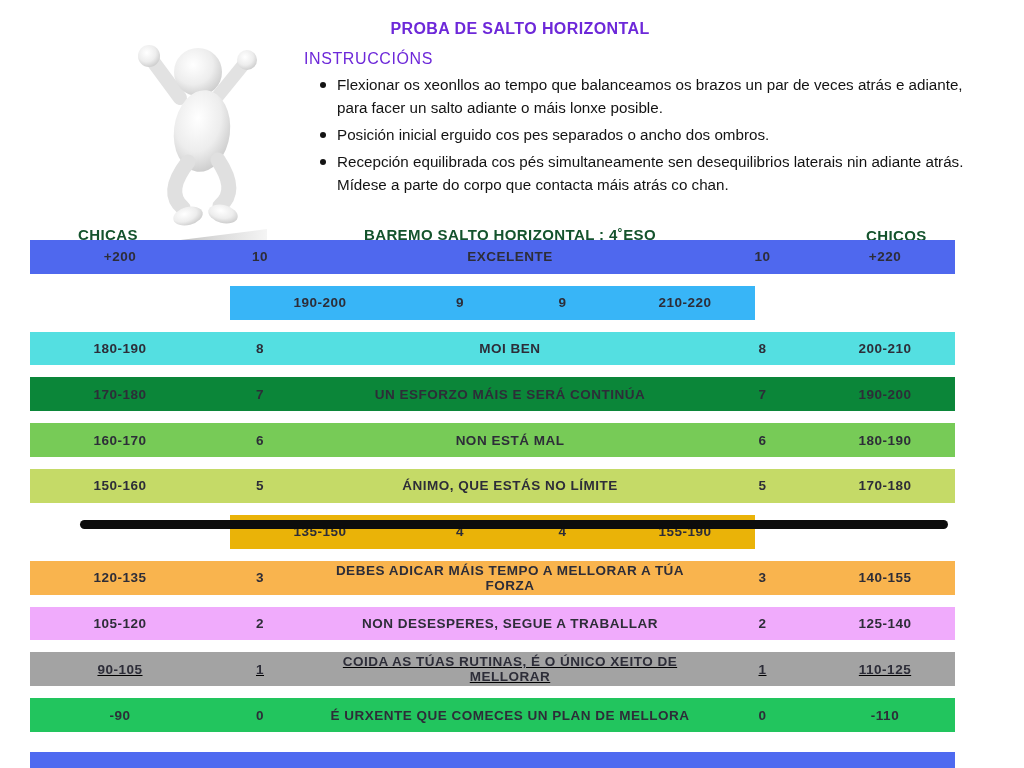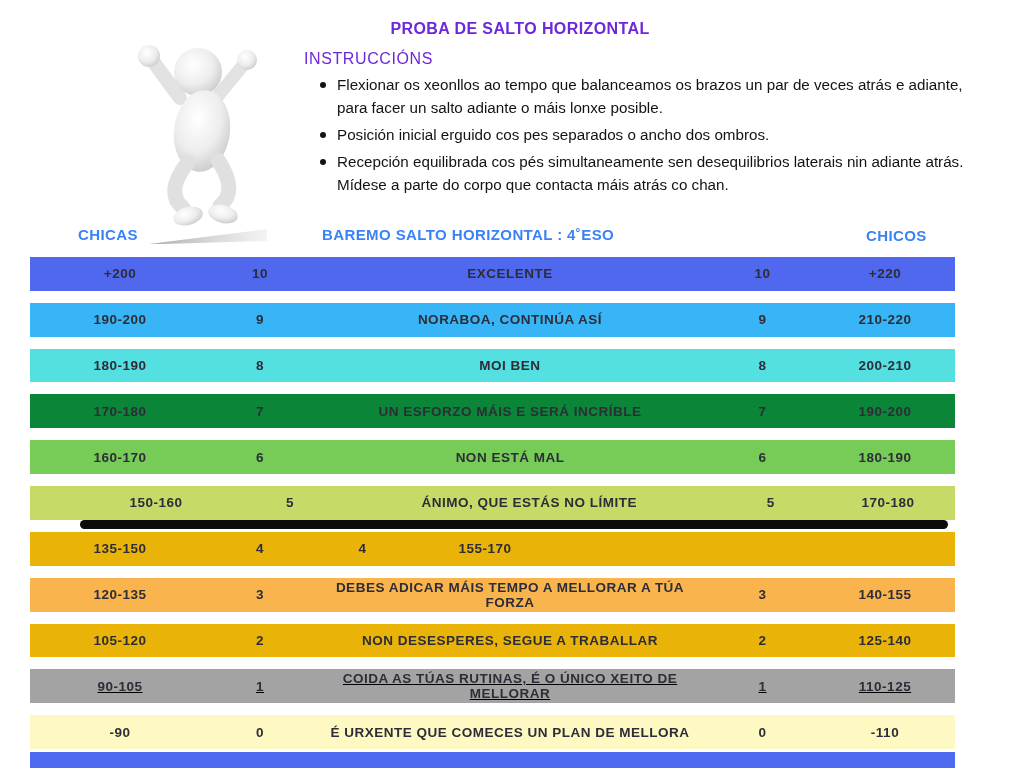--- a/index.html
+++ b/index.html
@@ -22,36 +22,36 @@
     position:absolute;top:73px;left:320px;width:660px;
     margin:0;padding:0;list-style:none;
   }
   .bullets li{
     display:flex;gap:11px;font-size:15.2px;line-height:23px;
     color:#131313;margin-bottom:4px;
   }
   .dot{flex:0 0 auto;width:6px;height:6px;border-radius:50%;background:#131313;margin-top:9px;}
 
   .col-header{
-    position:absolute;font-size:15px;font-weight:bold;color:#3b82f6;letter-spacing:.4px;
+    position:absolute;font-size:15px;font-weight:bold;color:#14532d;letter-spacing:.4px;
   }
   .chicas-header{top:226px;left:78px;}
-  .baremo-header{top:226px;left:322px;width:400px;}
+  .baremo-header{top:226px;left:310px;width:400px;text-align:center;}
   .chicos-header{top:227px;left:866px;}
 
   .figure-shadow{
     position:absolute;left:149px;top:229px;width:118px;height:15px;
     background:linear-gradient(95deg,#ababab 0%,#d9d9d9 55%,#f5f5f5 100%);
     clip-path:polygon(0 100%,100% 0,100% 80%,12% 100%);
   }
   .figure{position:absolute;left:124px;top:38px;width:152px;height:198px;}
 
   .score-table{
-    position:absolute;left:30px;top:257px;width:925px;height:492px;
-    display:flex;flex-direction:column;gap:12px;
+    position:absolute;left:30px;top:240px;width:925px;height:492px;
+    display:flex;flex-direction:column;gap:12px;align-items:center;
   }
   .row{flex:1;display:flex;align-items:center;}
   .cell{
     font-weight:bold;font-size:13.5px;color:#2d2d38;
     letter-spacing:.5px;text-align:center;
   }
   .c1{width:180px;} .c2{width:100px;} .c3{width:400px;} .c4{width:105px;} .c5{width:140px;}
 
   .divider{
     position:absolute;left:80px;top:520px;width:868px;height:9px;
@@ -118,80 +118,79 @@
       <div class="row" style="background: rgb(79, 104, 238);">
         <div class="cell c1">+200</div>
         <div class="cell c2">10</div>
         <div class="cell c3">EXCELENTE</div>
         <div class="cell c4">10</div>
         <div class="cell c5">+220</div>
       </div>
       <div class="row" style="background: rgb(56, 181, 247);">
         <div class="cell c1">190-200</div>
         <div class="cell c2">9</div>
-        <div class="cell c3">NORABOA, CONTINÚA ASÍ</div>
         <div class="cell c4">9</div>
         <div class="cell c5">210-220</div>
       </div>
       <div class="row" style="background: rgb(84, 223, 225);">
         <div class="cell c1">180-190</div>
         <div class="cell c2">8</div>
         <div class="cell c3">MOI BEN</div>
         <div class="cell c4">8</div>
         <div class="cell c5">200-210</div>
       </div>
       <div class="row" style="background: rgb(11, 134, 57);">
         <div class="cell c1">170-180</div>
         <div class="cell c2">7</div>
-        <div class="cell c3">UN ESFORZO MÁIS E SERÁ INCRÍBLE</div>
+        <div class="cell c3">UN ESFORZO MÁIS E SERÁ CONTINÚA</div>
         <div class="cell c4">7</div>
         <div class="cell c5">190-200</div>
       </div>
       <div class="row" style="background: rgb(119, 203, 87);">
         <div class="cell c1">160-170</div>
         <div class="cell c2">6</div>
         <div class="cell c3">NON ESTÁ MAL</div>
         <div class="cell c4">6</div>
         <div class="cell c5">180-190</div>
       </div>
-      <div class="row" style="background: rgb(197, 218, 103); padding-left: 40px;">
+      <div class="row" style="background: rgb(197, 218, 103);">
         <div class="cell c1">150-160</div>
         <div class="cell c2">5</div>
         <div class="cell c3">ÁNIMO, QUE ESTÁS NO LÍMITE</div>
         <div class="cell c4">5</div>
         <div class="cell c5">170-180</div>
       </div>
       <div class="row" style="background: #eab308;">
         <div class="cell c1">135-150</div>
         <div class="cell c2">4</div>
         <div class="cell c4">4</div>
-        <div class="cell c5">155-170</div>
+        <div class="cell c5">155-190</div>
       </div>
       <div class="row" style="background: rgb(249, 180, 78);">
         <div class="cell c1">120-135</div>
         <div class="cell c2">3</div>
         <div class="cell c3">DEBES ADICAR MÁIS TEMPO A MELLORAR A TÚA FORZA</div>
         <div class="cell c4">3</div>
         <div class="cell c5">140-155</div>
       </div>
-      <div class="row" style="background: #eab308;">
+      <div class="row" style="background: #f0abfc;">
         <div class="cell c1">105-120</div>
         <div class="cell c2">2</div>
         <div class="cell c3">NON DESESPERES, SEGUE A TRABALLAR</div>
         <div class="cell c4">2</div>
         <div class="cell c5">125-140</div>
       </div>
       <div class="row" style="background: #a3a3a3; text-decoration: underline;">
         <div class="cell c1">90-105</div>
         <div class="cell c2">1</div>
         <div class="cell c3">COIDA AS TÚAS RUTINAS, É O ÚNICO XEITO DE MELLORAR</div>
         <div class="cell c4">1</div>
         <div class="cell c5">110-125</div>
       </div>
-      <div class="row" style="background: #fef9c3;">
+      <div class="row" style="background: #22c55e;">
         <div class="cell c1">-90</div>
         <div class="cell c2">0</div>
         <div class="cell c3">É URXENTE QUE COMECES UN PLAN DE MELLORA</div>
         <div class="cell c4">0</div>
         <div class="cell c5">-110</div>
       </div>
     </div>
 
   <div class="divider" style="background: rgb(12, 12, 12);"></div>
   <div class="footer-bar" style="background: rgb(78, 106, 240);"></div>

